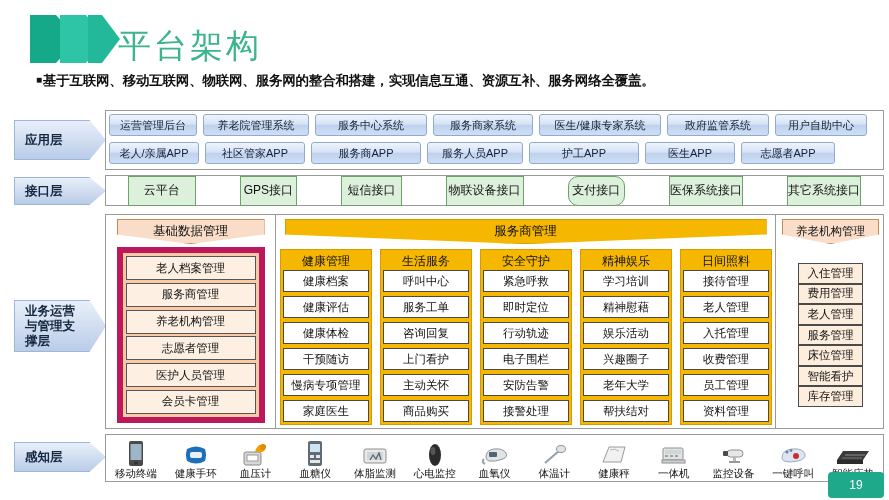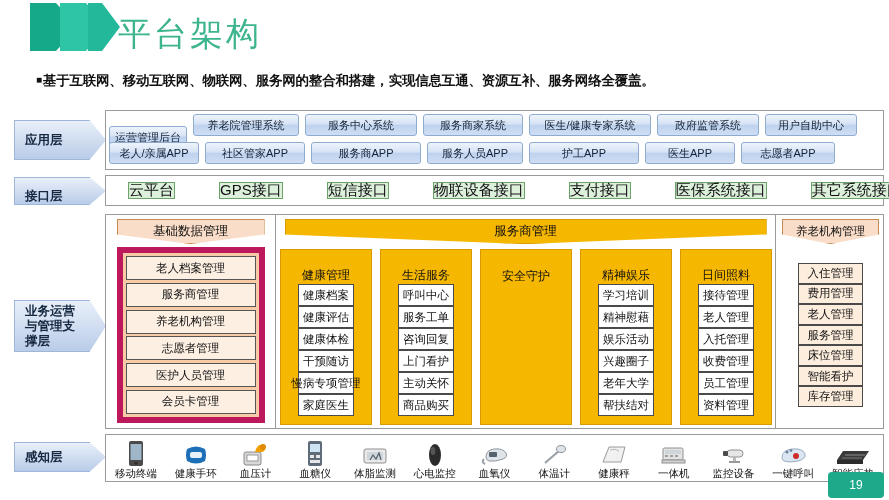--- a/index.html
+++ b/index.html
@@ -5,21 +5,21 @@
   html,body{margin:0;padding:0;}
   body{
     width:889px;height:500px;overflow:hidden;
     background:#ffffff;
     font-family:"Liberation Sans","DejaVu Sans",sans-serif;
     color:#222;
     position:relative;
   }
 
   
-  #header{position:absolute;left:0;top:0;width:889px;height:70px;}
+  #header{position:absolute;left:0;top:12px;width:889px;height:70px;}
   #chevrons{position:absolute;left:30px;top:3px;width:90px;height:48px;}
   #page-title{
     position:absolute;left:118px;top:14px;
     font-size:33px;color:#3cb48e;letter-spacing:3px;
     font-weight:400;line-height:40px;white-space:nowrap;
   }
   #bullet-line{
     position:absolute;left:36px;top:72px;width:830px;
     font-size:13.5px;font-weight:bold;color:#111;white-space:nowrap;
     letter-spacing:-0.2px;
@@ -54,24 +54,24 @@
     box-sizing:border-box;
   }
 
   
   #if-layer{
     position:absolute;left:105px;top:175px;width:779px;height:31px;
     border:1px solid #9a9a9a;background:#ffffff;box-sizing:border-box;
     display:flex;align-items:center;
   }
   .ifbox{
-    height:17px;margin:0 22px;
+    height:30px;margin:0 22px;
     background:#ddf0dc;border:1px solid #6ba368;
     display:flex;align-items:center;justify-content:center;
-    font-size:15px;color:#111;white-space:nowrap;box-sizing:border-box;
+    font-size:12px;color:#111;white-space:nowrap;box-sizing:border-box;
   }
 
   
   #biz-layer{
     position:absolute;left:105px;top:214px;width:779px;height:215px;
     border:1px solid #9a9a9a;background:#ffffff;box-sizing:border-box;
   }
   .biz-panel{position:absolute;top:0;height:213px;box-sizing:border-box;}
   #biz-left{left:0;width:170px;border-right:1px solid #9a9a9a;}
   #biz-mid{left:170px;width:500px;border-right:1px solid #9a9a9a;}
@@ -98,21 +98,21 @@
     background:#fdf0e3;border:1px solid #555;
     display:flex;align-items:center;justify-content:center;
     font-size:11.5px;color:#111;height:24px;box-sizing:border-box;white-space:nowrap;
   }
   #right-stack .itembox{height:23px;background:#fdeddd;border:1px solid #4a4a4a;}
 
   
   #mid-cols{position:absolute;left:0;top:34px;width:500px;height:176px;display:flex;}
   .gcol{
     width:92px;margin:0 4px;background:#f5b700;border:1px solid #d79a00;
-    box-sizing:border-box;padding:17px;
+    box-sizing:border-box;padding:2px;
     display:flex;flex-direction:column;
   }
   .gcol-head{
     height:18px;display:flex;align-items:center;justify-content:center;
     font-size:12px;color:#111;font-weight:normal;
   }
   .gcol-items{flex:1;display:flex;flex-direction:column;justify-content:space-between;}
   .gitem{
     background:#ffffff;border:1px solid #4a4a4a;
     display:flex;align-items:center;justify-content:center;
@@ -155,49 +155,49 @@
 </div>
 
 <div id="bullet-line"><span class="bullet">■</span><span>基于互联网、移动互联网、物联网、服务网的整合和搭建，实现信息互通、资源互补、服务网络全覆盖。</span></div>
 
 <div class="layer-label" id="lbl-app" style="left:14px;top:120px;width:92px;height:40px;">
   <span>应用层</span>
 </div>
 
 <div id="app-layer">
   <div class="approw" id="app-row1" style="top:3px;">
-      <div class="appbox" style="width: 78px; margin-top: 12px;">运营管理后台</div>
+      <div class="appbox" style="width: 88px;">运营管理后台</div>
       <div class="appbox" style="width: 106px;">养老院管理系统</div>
       <div class="appbox" style="width: 112px;">服务中心系统</div>
       <div class="appbox" style="width: 100px;">服务商家系统</div>
       <div class="appbox" style="width: 122px;">医生/健康专家系统</div>
       <div class="appbox" style="width: 102px;">政府监管系统</div>
       <div class="appbox" style="width: 92px;">用户自助中心</div>
     </div>
   <div class="approw" id="app-row2" style="top:31px;">
       <div class="appbox" style="width: 90px;">老人/亲属APP</div>
       <div class="appbox" style="width: 100px;">社区管家APP</div>
       <div class="appbox" style="width: 110px;">服务商APP</div>
       <div class="appbox" style="width: 96px;">服务人员APP</div>
       <div class="appbox" style="width: 110px;">护工APP</div>
       <div class="appbox" style="width: 90px;">医生APP</div>
       <div class="appbox" style="width: 94px;">志愿者APP</div>
     </div>
 </div>
 
-<div class="layer-label" id="lbl-if" style="left:14px;top:177px;width:92px;height:28px;align-items:flex-end;">
+<div class="layer-label" id="lbl-if" style="left:14px;top:177px;width:92px;height:28px;">
   <span>接口层</span>
 </div>
 
 <div id="if-layer">
     <div class="ifbox" style="width: 92px;">云平台</div>
     <div class="ifbox" style="width: 78px;">GPS接口</div>
     <div class="ifbox" style="width: 82px;">短信接口</div>
     <div class="ifbox" style="width: 106px;">物联设备接口</div>
-    <div class="ifbox" style="width: 78px;">支付接口</div>
+    <div class="ifbox" style="width: 78px; border-radius: 10px;">支付接口</div>
     <div class="ifbox" style="width: 92px;">医保系统接口</div>
     <div class="ifbox" style="width: 96px;">其它系统接口</div>
   </div>
 
 <div class="layer-label" id="lbl-biz" style="left:14px;top:300px;width:92px;height:52px;">
   <span>
     <span>业务运营</span><br>
     <span>与管理支</span><br>
     <span>撑层</span>
   </span>
@@ -237,20 +237,28 @@
             <div class="gitem">呼叫中心</div>
             <div class="gitem">服务工单</div>
             <div class="gitem">咨询回复</div>
             <div class="gitem">上门看护</div>
             <div class="gitem">主动关怀</div>
             <div class="gitem">商品购买</div>
           </div>
         </div>
         <div class="gcol">
           <div class="gcol-head">安全守护</div>
+          <div class="gcol-items">
+            <div class="gitem">紧急呼救</div>
+            <div class="gitem">即时定位</div>
+            <div class="gitem">行动轨迹</div>
+            <div class="gitem">电子围栏</div>
+            <div class="gitem">安防告警</div>
+            <div class="gitem">接警处理</div>
+          </div>
         </div>
         <div class="gcol">
           <div class="gcol-head">精神娱乐</div>
           <div class="gcol-items">
             <div class="gitem">学习培训</div>
             <div class="gitem">精神慰藉</div>
             <div class="gitem">娱乐活动</div>
             <div class="gitem">兴趣圈子</div>
             <div class="gitem">老年大学</div>
             <div class="gitem">帮扶结对</div>

